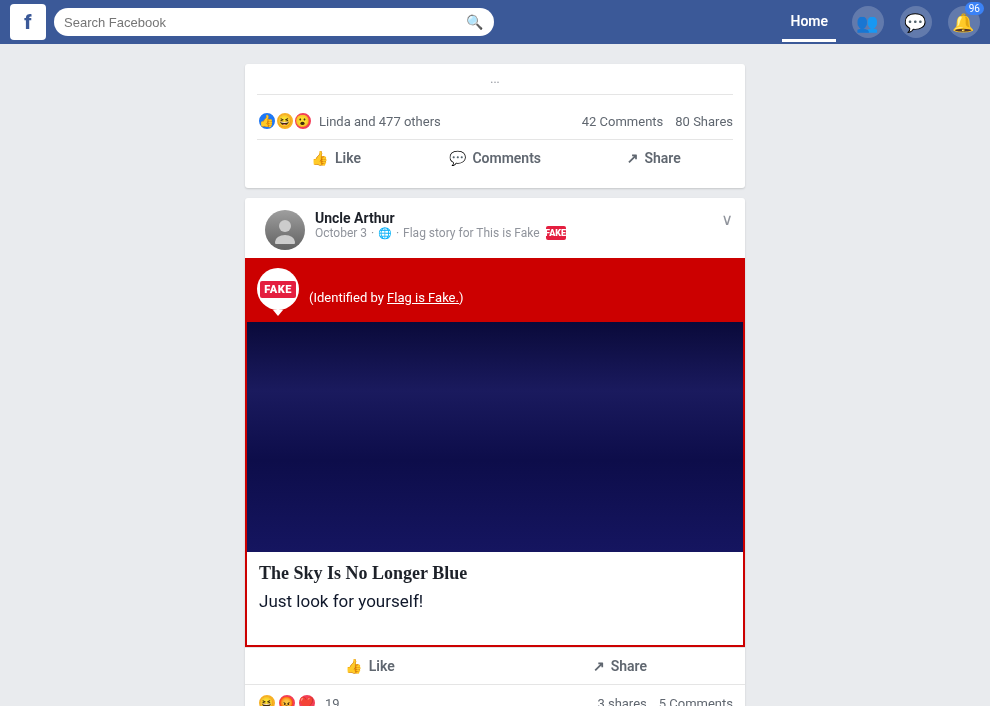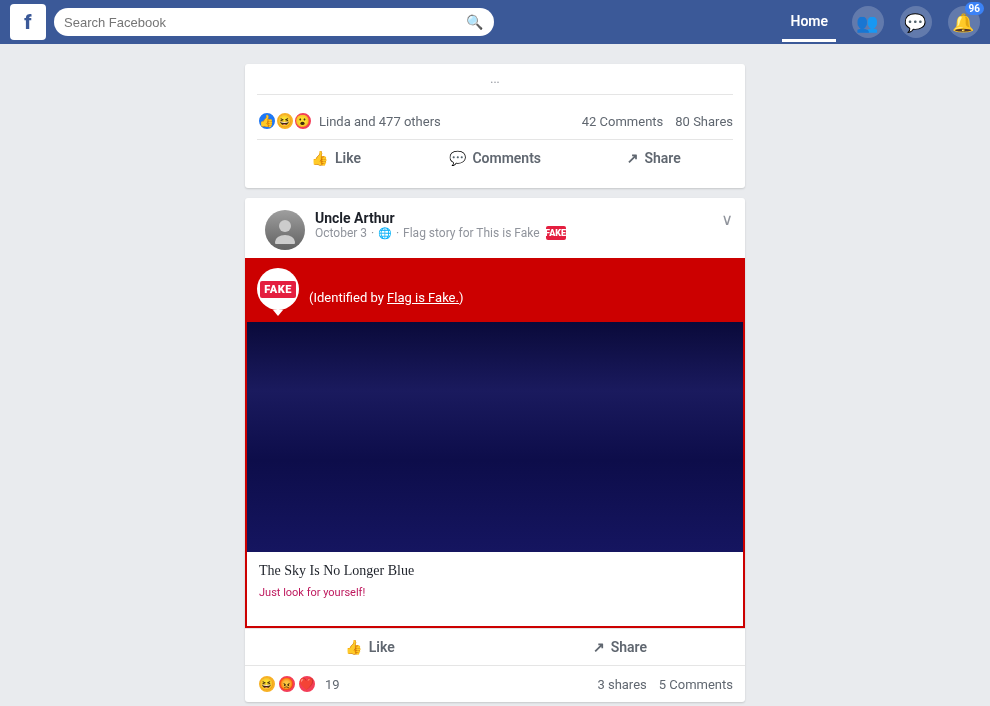--- a/index.html
+++ b/index.html
@@ -68,21 +68,21 @@
       cursor: pointer;
       color: #fff;
       font-size: 18px;
     }
     .nav-badge {
       position: absolute;
       top: -4px; right: -4px;
       background: #3b82f6;
       color: #fff;
       font-size: 10px;
-      font-weight: 700;
+      font-weight: 400;
       border-radius: 10px;
       padding: 1px 4px;
       min-width: 16px;
       text-align: center;
     }
 
     
     .main-content {
       margin-top: 54px;
       display: flex;
@@ -259,31 +259,31 @@
       margin: 0;
     }
     .article-image-container {
       width: 100%;
     }
     .article-text-area {
       padding: 10px 12px 14px;
       background: #fff;
     }
     .article-title {
-      font-size: 14px;
-      font-weight: 400;
+      font-size: 18px;
+      font-weight: 700;
       color: #1d2129;
       font-family: Georgia, serif;
       margin-bottom: 6px;
       line-height: 1.3;
     }
     .article-desc {
-      font-size: 11px;
-      color: #be185d;
-      margin-bottom: 13px;
+      font-size: 17px;
+      color: #0f172a;
+      margin-bottom: 20px;
     }
     .article-url {
       font-size: 12px;
       color: #90949c;
     }
 
     
     .post-actions-row {
       padding: 8px 12px;
       display: flex;

